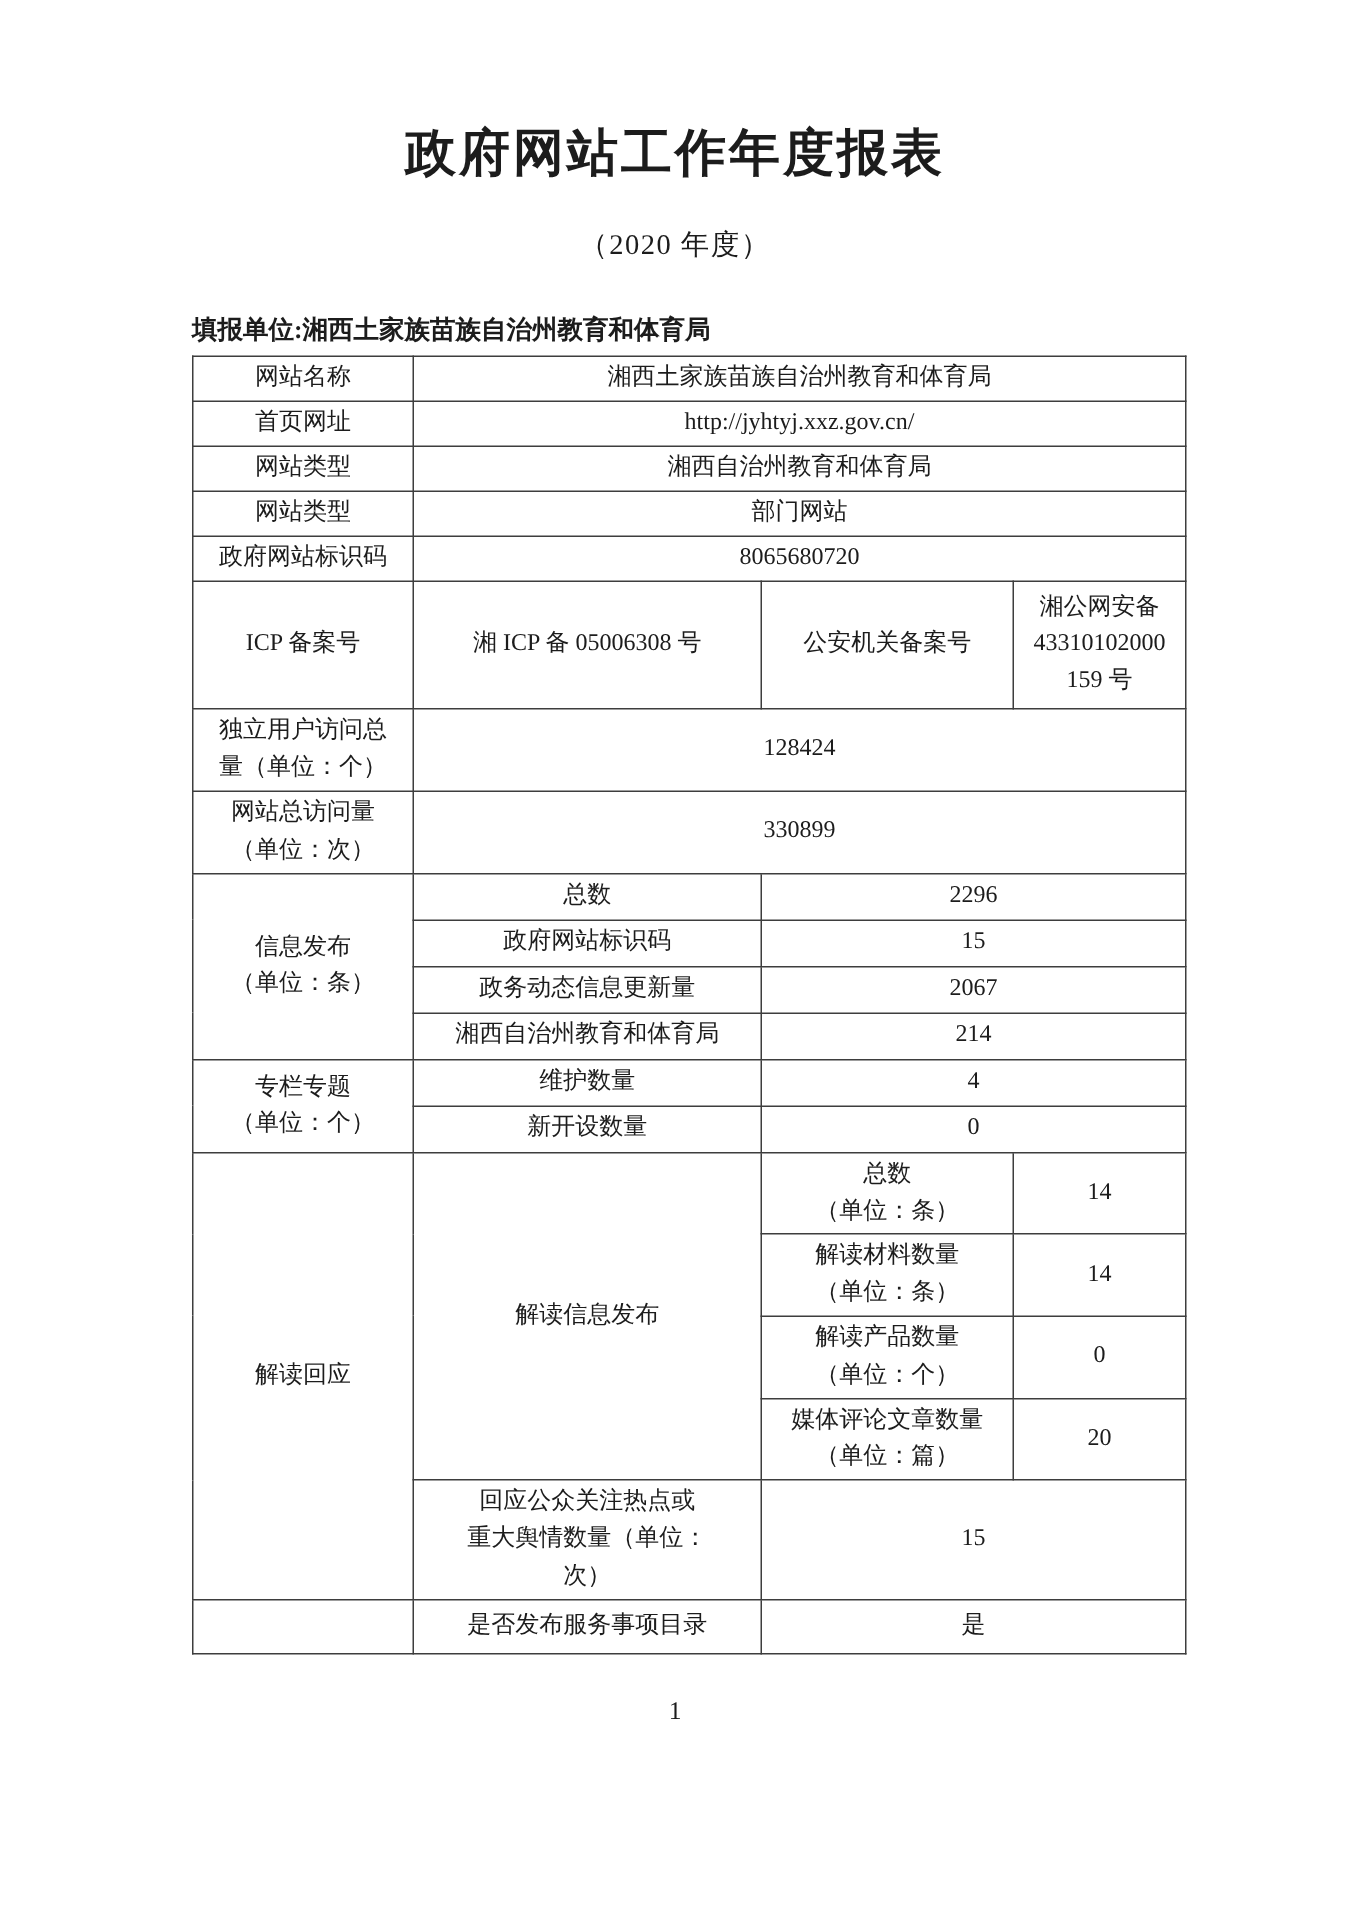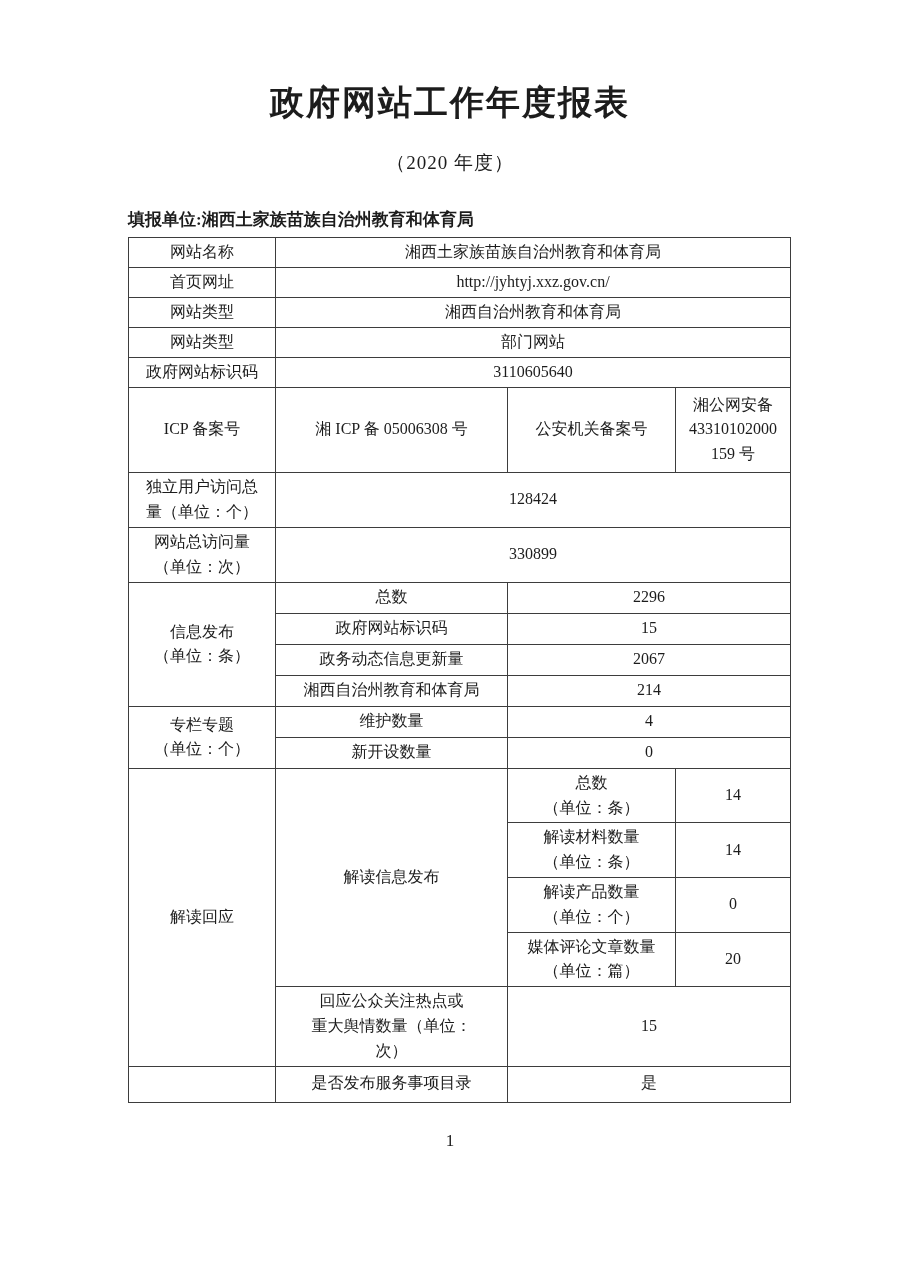--- a/index.html
+++ b/index.html
@@ -99,21 +99,21 @@
       <td colspan="3">湘西自治州教育和体育局</td>
     </tr>
 
     <tr class="h30">
       <td>网站类型</td>
       <td colspan="3">部门网站</td>
     </tr>
 
     <tr class="h30">
       <td>政府网站标识码</td>
-      <td colspan="3">3110605640</td>
+      <td colspan="3">8065680720</td>
     </tr>
 
     <tr class="h85">
       <td>ICP 备案号</td>
       <td>湘 ICP 备 05006308 号</td>
       <td>公安机关备案号</td>
       <td>湘公网安备
 43310102000
 159 号</td>
     </tr>

